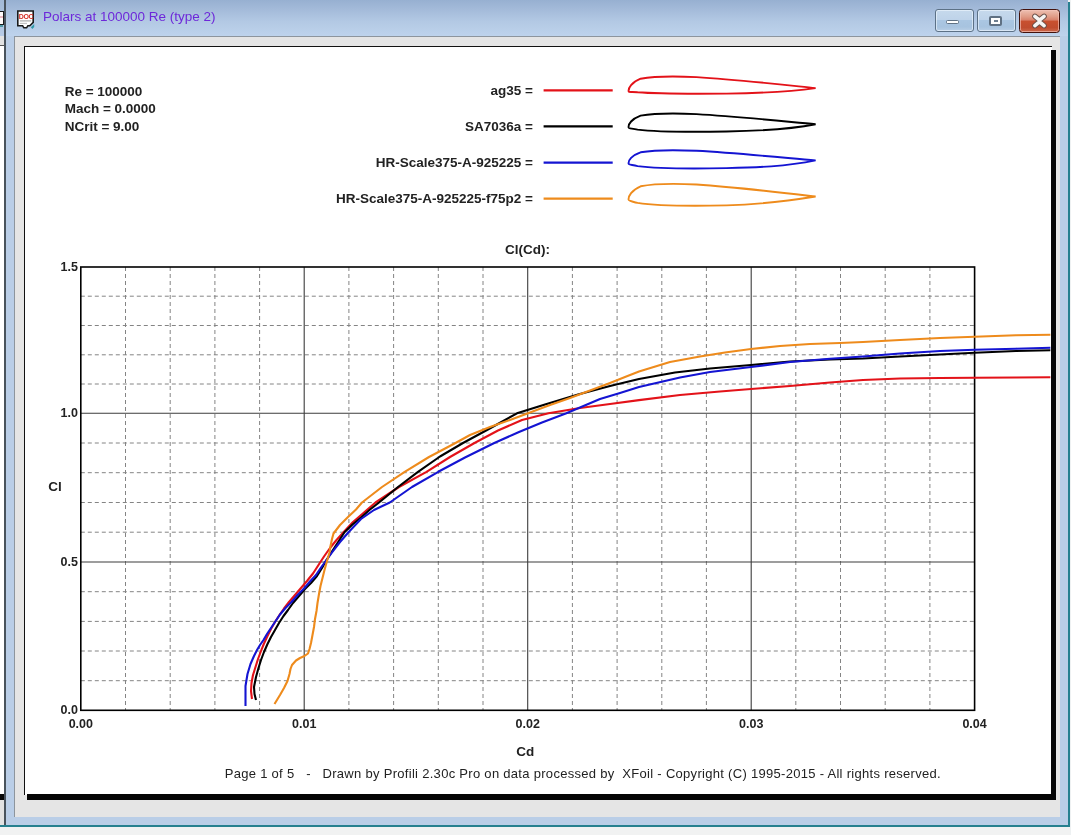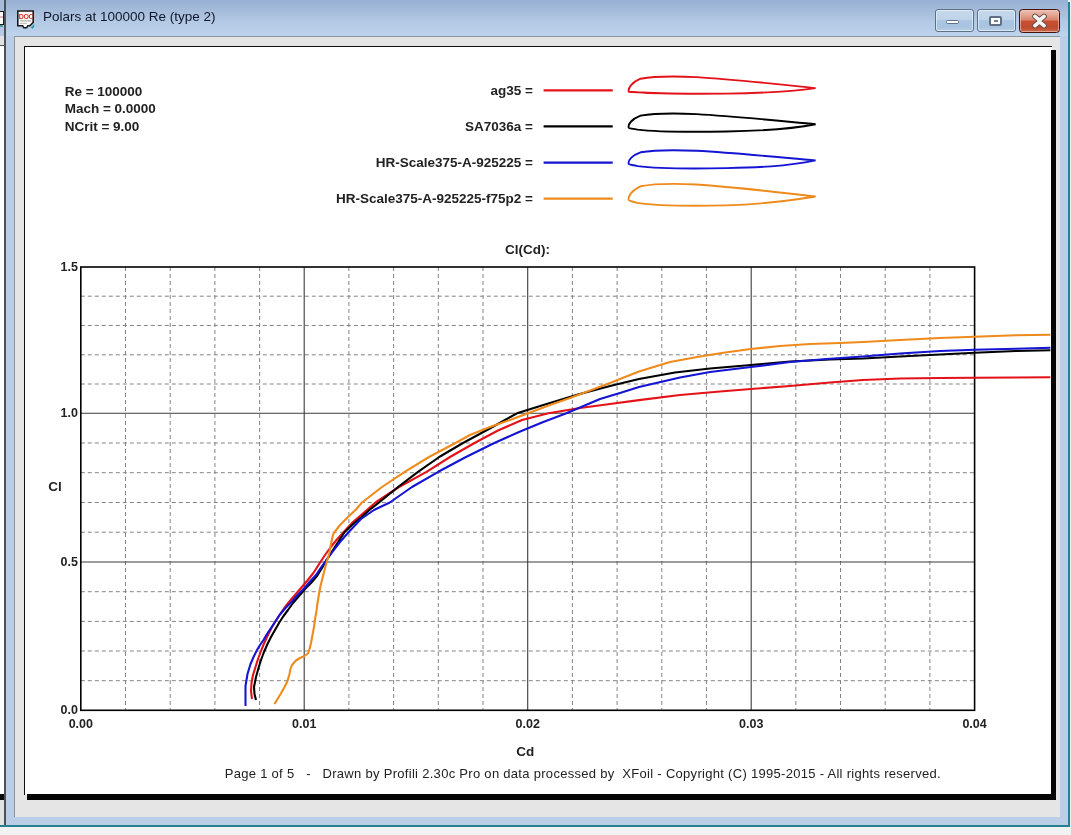--- a/index.html
+++ b/index.html
@@ -30,21 +30,21 @@
 
 <div class="abs" style="left:16px;top:10px;width:20px;height:20px;">
 <svg width="20" height="20" viewBox="0 0 20 20">
  <path d="M1.8 1 H17.2 V12.3 L13.8 15.7 h-1.9 l-1.3 2.1 h-2.8 l-1.2 -2.1 H1.8 Z" fill="#ffffff" stroke="#1a1a1a" stroke-width="1.6"></path>
  <text x="2.8" y="8.8" style="fill:#d42a22;font-weight:bold;font-size:7px;letter-spacing:-0.4px;">DOC</text>
  <line x1="3.8" y1="10.9" x2="15.2" y2="10.9" stroke="#a8a8a8" stroke-width="1.2"></line>
  <line x1="3.8" y1="13.4" x2="11" y2="13.4" stroke="#c4c4c4" stroke-width="1.2"></line>
  <path d="M14.9 17.3 l3.3 -3.3 v3 l-1.9 1.9 Z" fill="#2e99a8"></path>
 </svg>
 </div>
-<div class="abs" style="left:43px;top:0;height:49px;line-height:34px;font-size:13.5px;color:#0f172a;">Polars at 100000 Re (type 2)</div>
+<div class="abs" style="left:43px;top:0;height:49px;line-height:34px;font-size:13.5px;color:#6d28d9;">Polars at 100000 Re (type 2)</div>
 
 <div class="abs" style="left:935px;top:9px;width:37px;height:21px;border:1px solid #5c7186;border-radius:3px;background:linear-gradient(180deg,#c6d9ec 0%,#bed3e9 46%,#aac6e2 50%,#a7c3df 80%,#b9cfe6 100%);box-shadow:inset 0 0 0 1px rgba(240,248,255,.6);">
   <div class="abs" style="left:10px;top:9.5px;width:11px;height:2px;background:#fdfefe;border:1.5px solid #5f7183;border-radius:1.5px;"></div>
 </div>
 <div class="abs" style="left:977px;top:9px;width:37px;height:21px;border:1px solid #5c7186;border-radius:3px;background:linear-gradient(180deg,#c6d9ec 0%,#bed3e9 46%,#aac6e2 50%,#a7c3df 80%,#b9cfe6 100%);box-shadow:inset 0 0 0 1px rgba(240,248,255,.6);">
   <div class="abs" style="left:11px;top:5.5px;width:13px;height:10px;background:#5f7183;border-radius:2px;"></div>
   <div class="abs" style="left:13px;top:7.5px;width:9px;height:6px;background:#fdfefe;"></div>
   <div class="abs" style="left:15.5px;top:9.5px;width:4px;height:2px;background:#6e7f90;"></div>
 </div>
 <div class="abs" style="left:1019px;top:9px;width:39px;height:22px;border:1px solid #43120b;border-radius:3.5px;background:linear-gradient(180deg,#eec0b2 0%,#e09c87 30%,#d8816b 46%,#c8502f 50%,#c04c2e 80%,#cd6a4d 100%);box-shadow:inset 0 0 0 1px rgba(244,196,186,.65);">

